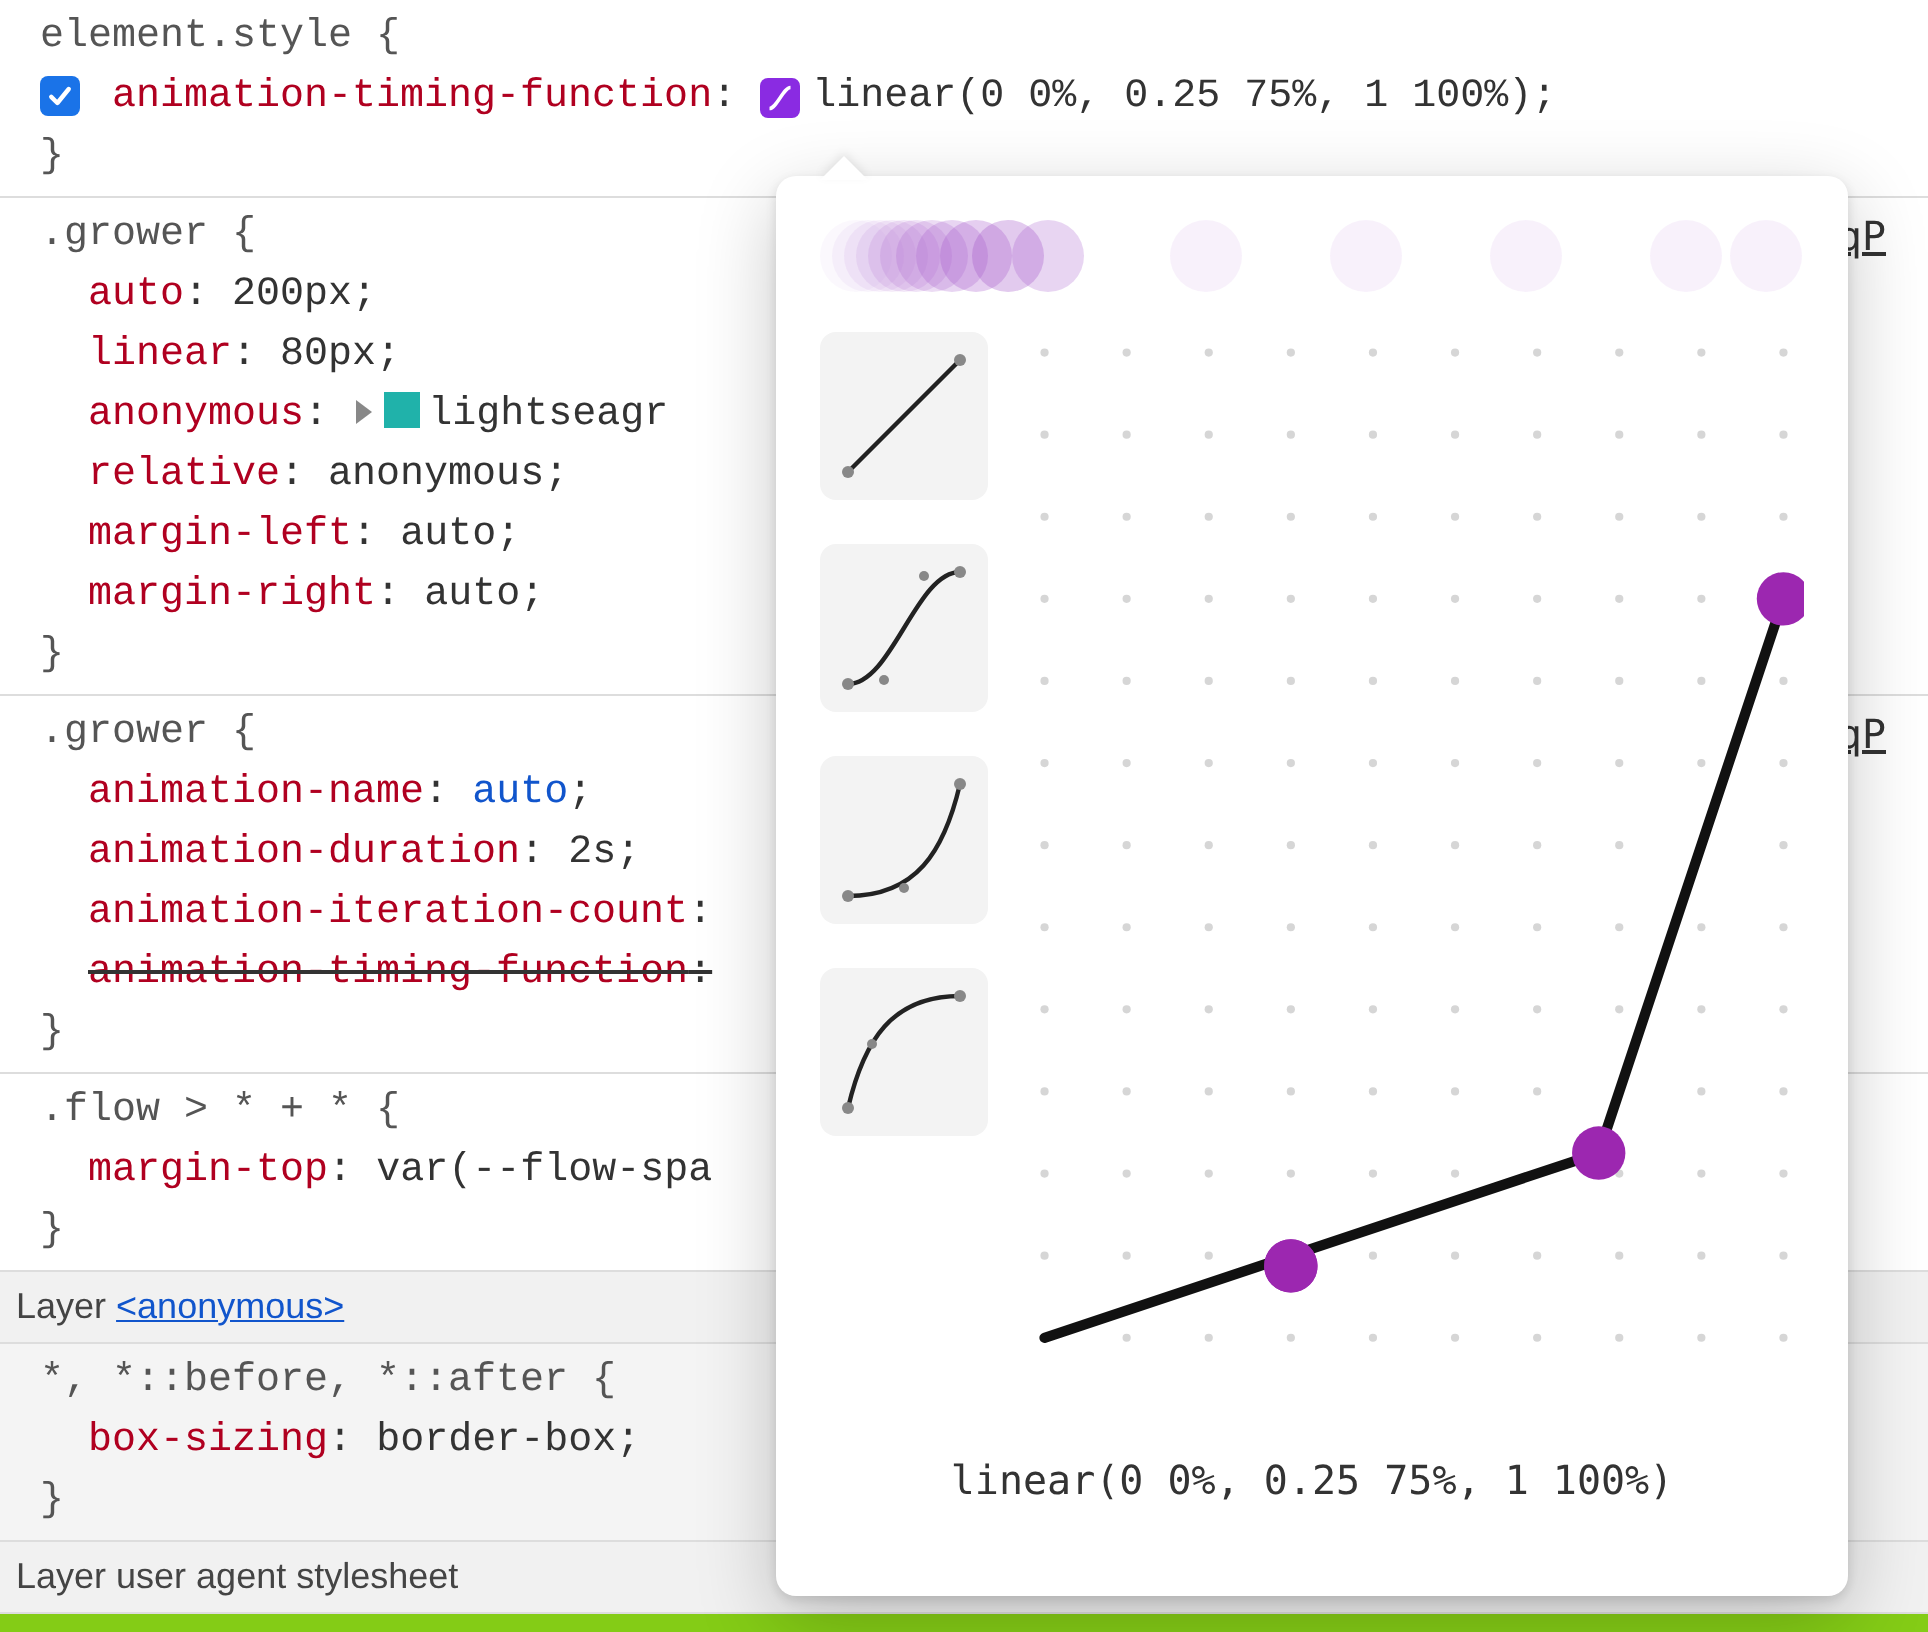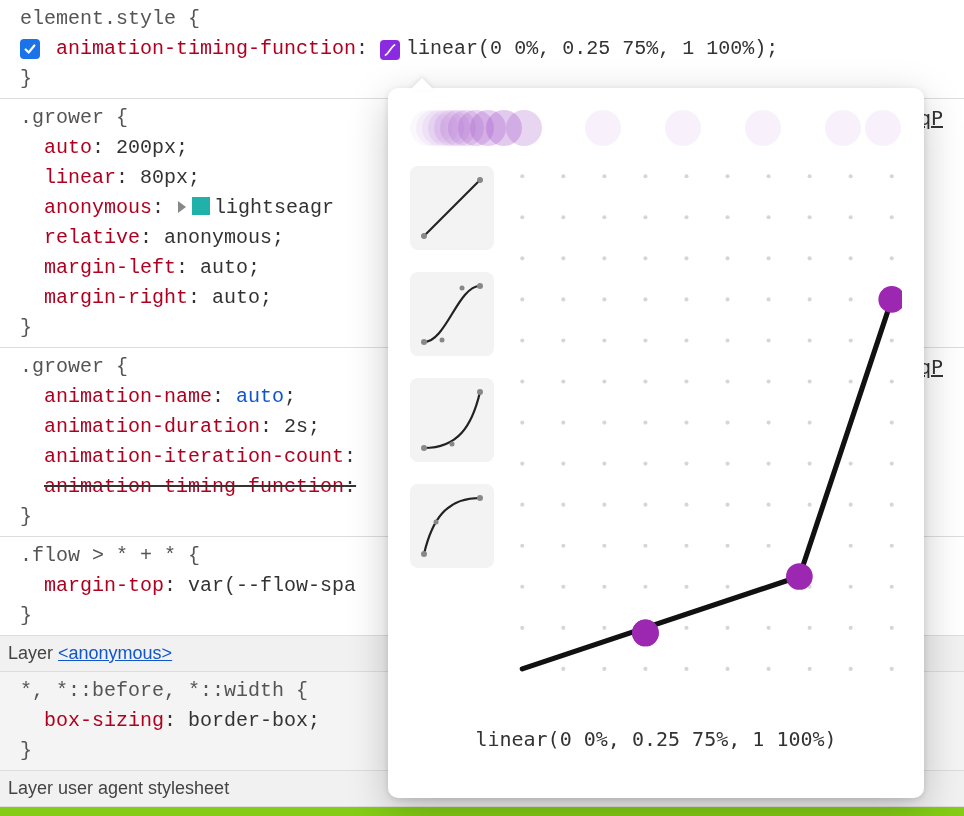--- a/index.html
+++ b/index.html
@@ -218,21 +218,21 @@
     <span class="selector">.flow &gt; * + *</span><span class="brace"> {</span>
     <div class="prop-line"><span class="prop">margin-top</span><span>:</span> <span class="val">var(--flow-spa</span></div>
     <span class="brace">}</span>
   </div>
 
   <div class="layer-label">
     <span>Layer </span><span class="link">&lt;anonymous&gt;</span>
   </div>
 
   <div class="rule-block gray">
-    <span class="selector">*, *::before, *::width</span><span class="brace"> {</span>
+    <span class="selector">*, *::before, *::after</span><span class="brace"> {</span>
     <div class="prop-line"><span class="prop">box-sizing</span><span>:</span> <span class="val">border-box</span><span>;</span></div>
     <span class="brace">}</span>
   </div>
 
   <div class="layer-label">
     <span>Layer user agent stylesheet</span>
   </div>
 
   <div class="popover">
 

